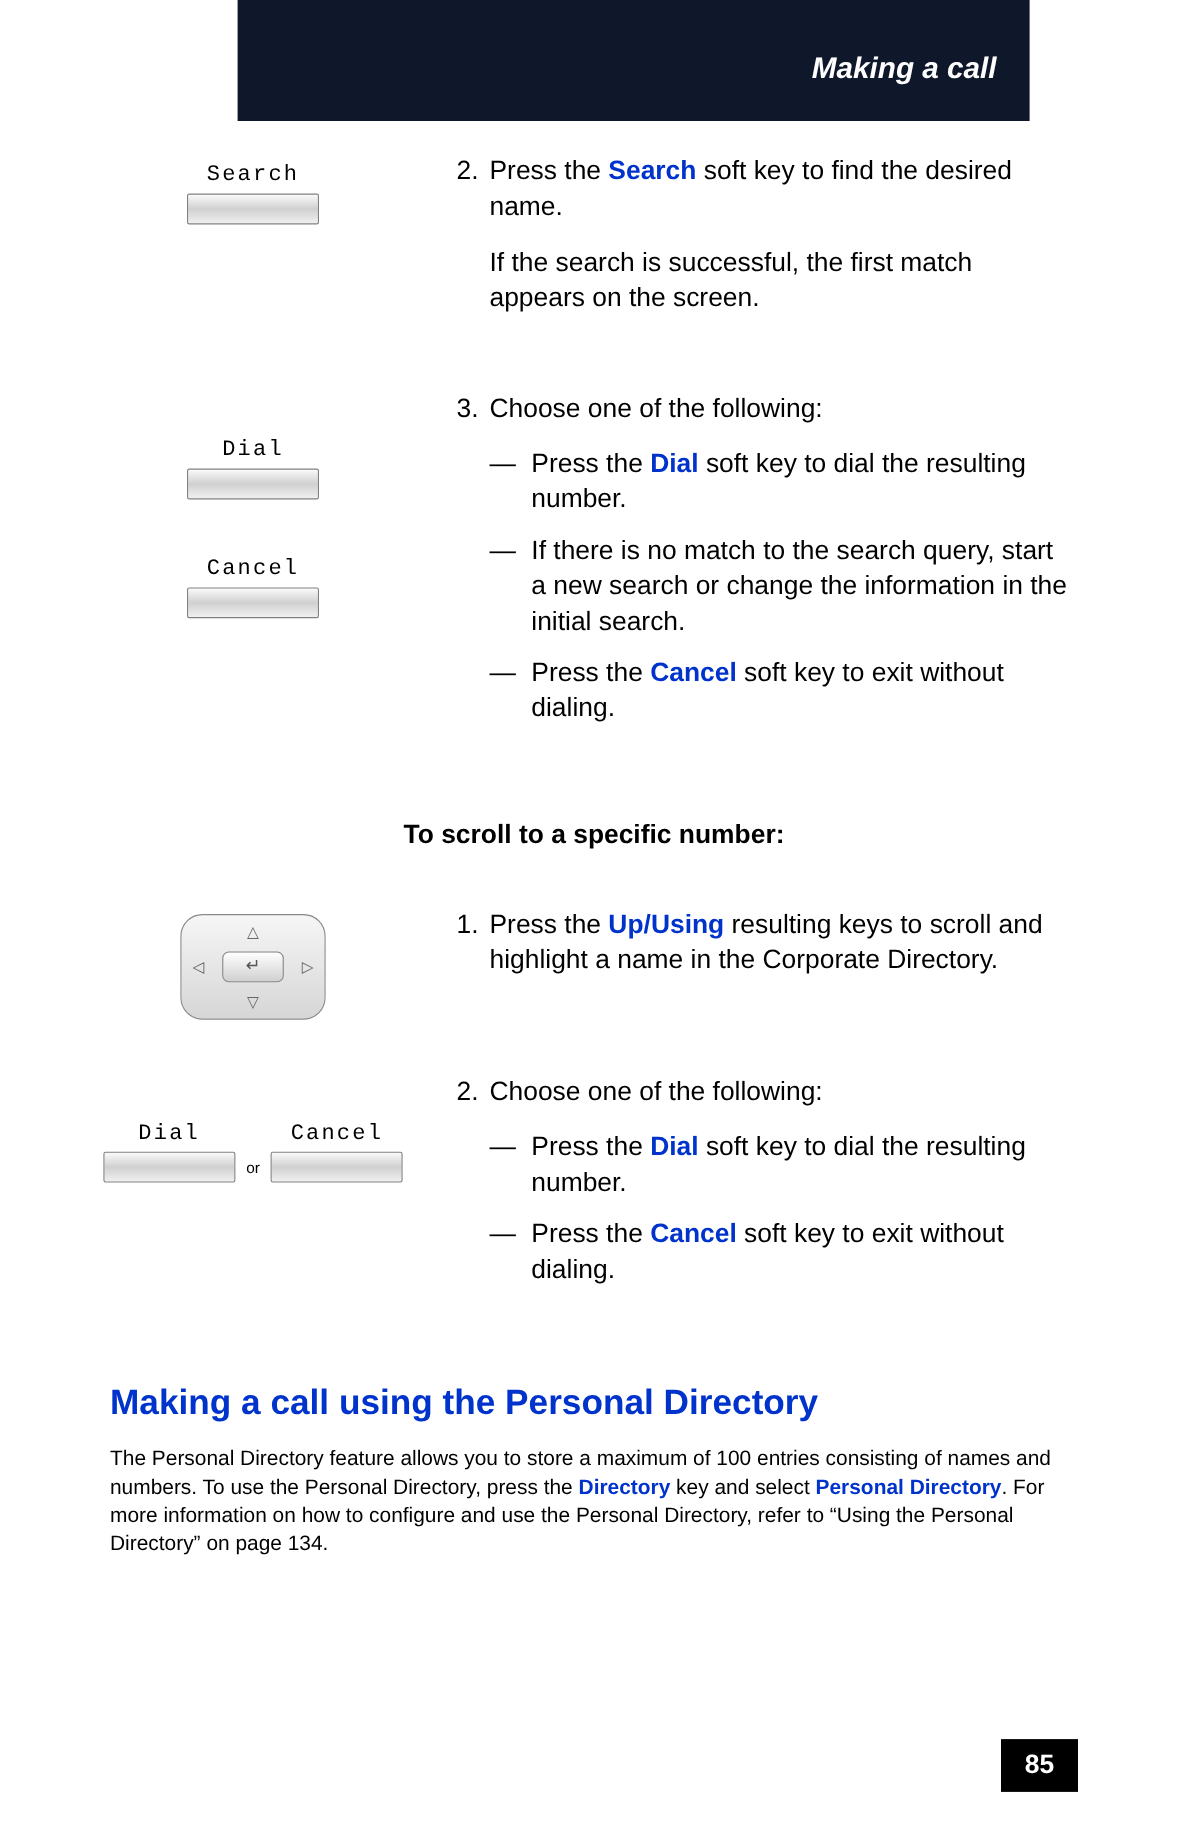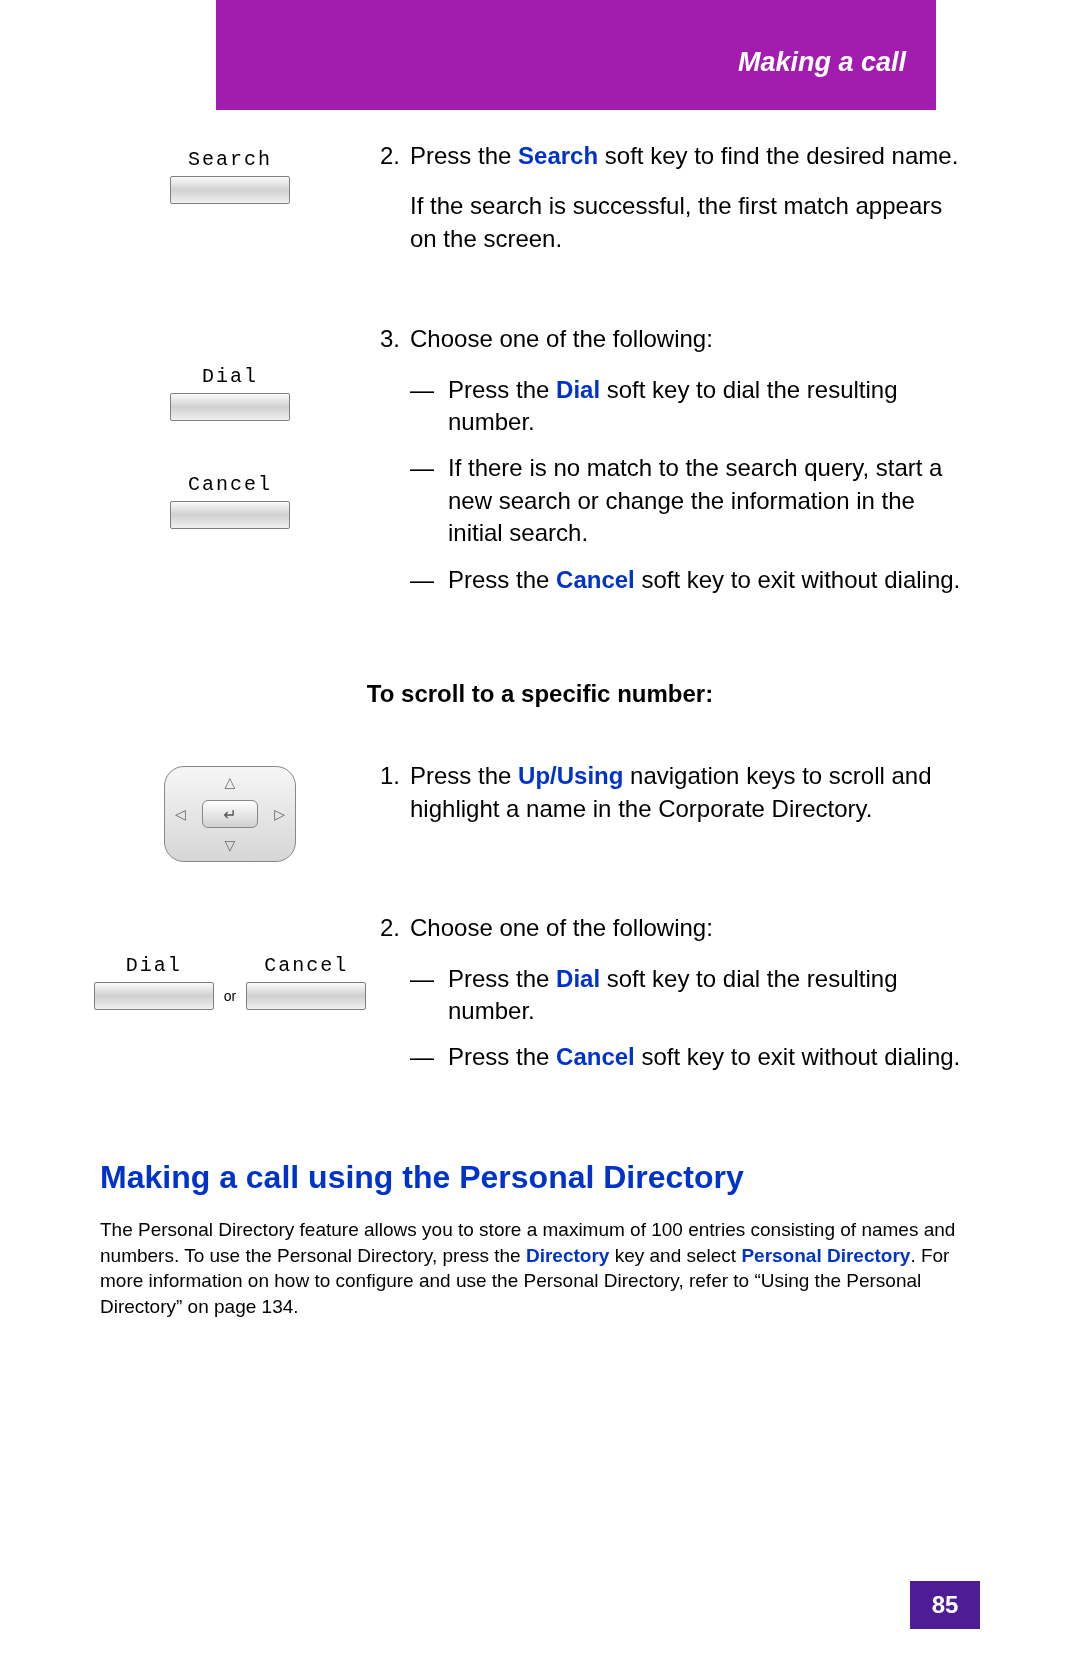--- a/index.html
+++ b/index.html
@@ -13,21 +13,21 @@
     height: 1669px;
     position: relative;
     padding: 0;
   }
   .header-bar {
     position: absolute;
     top: 0;
     left: 216px;
     width: 720px;
     height: 110px;
-    background: #a21caf;
+    background: #0f172a;
     color: #fff;
     font-weight: bold;
     font-style: italic;
     font-size: 27px;
     display: flex;
     align-items: flex-end;
     justify-content: flex-end;
     padding: 0 30px 30px 0;
   }
   .content {
@@ -120,20 +120,21 @@
     width: 30px;
     vertical-align: top;
   }
   .step-text-block {
     display: inline-block;
     width: calc(100% - 40px);
     vertical-align: top;
   }
   .step-para {
     margin-bottom: 18px;
+    margin-left: 35px;
   }
   .dash-item {
     padding-left: 38px;
     text-indent: -38px;
     margin-bottom: 14px;
   }
   .dash {
     display: inline-block;
     width: 38px;
     text-indent: 0;
@@ -157,21 +158,21 @@
   .body-para {
     font-size: 19px;
     line-height: 1.35;
   }
   .page-num-box {
     position: absolute;
     bottom: 40px;
     right: 100px;
     width: 70px;
     height: 48px;
-    background: #4c1d95;
+    background: #000000;
     color: #fff;
     font-weight: bold;
     font-size: 24px;
     display: flex;
     align-items: center;
     justify-content: center;
   }
 </style>
 </head>
 <body>
@@ -231,21 +232,21 @@
       <div class="nav-key">
         <span class="nav-arrow nav-up">△</span>
         <span class="nav-arrow nav-down">▽</span>
         <span class="nav-arrow nav-left">◁</span>
         <span class="nav-arrow nav-right">▷</span>
         <div class="nav-center">↵</div>
       </div>
     </div>
     <div class="text-col">
       <div class="step-para">
-        <span class="step-num">1.</span><span class="step-text-block"><span>Press the </span><span class="kw">Up/Using</span><span> navigation keys to scroll and highlight a name in the Corporate Directory.</span></span>
+        <span class="step-num">1.</span><span class="step-text-block"><span>Press the </span><span class="kw">Up/Using</span><span> resulting keys to scroll and highlight a name in the Corporate Directory.</span></span>
       </div>
     </div>
   </div>
 
   <div class="step-row">
     <div class="key-col key-col-row" style="padding-top:40px;">
       <div class="softkey">
         <div class="softkey-label">Dial</div>
         <div class="softkey-button"></div>
       </div>

